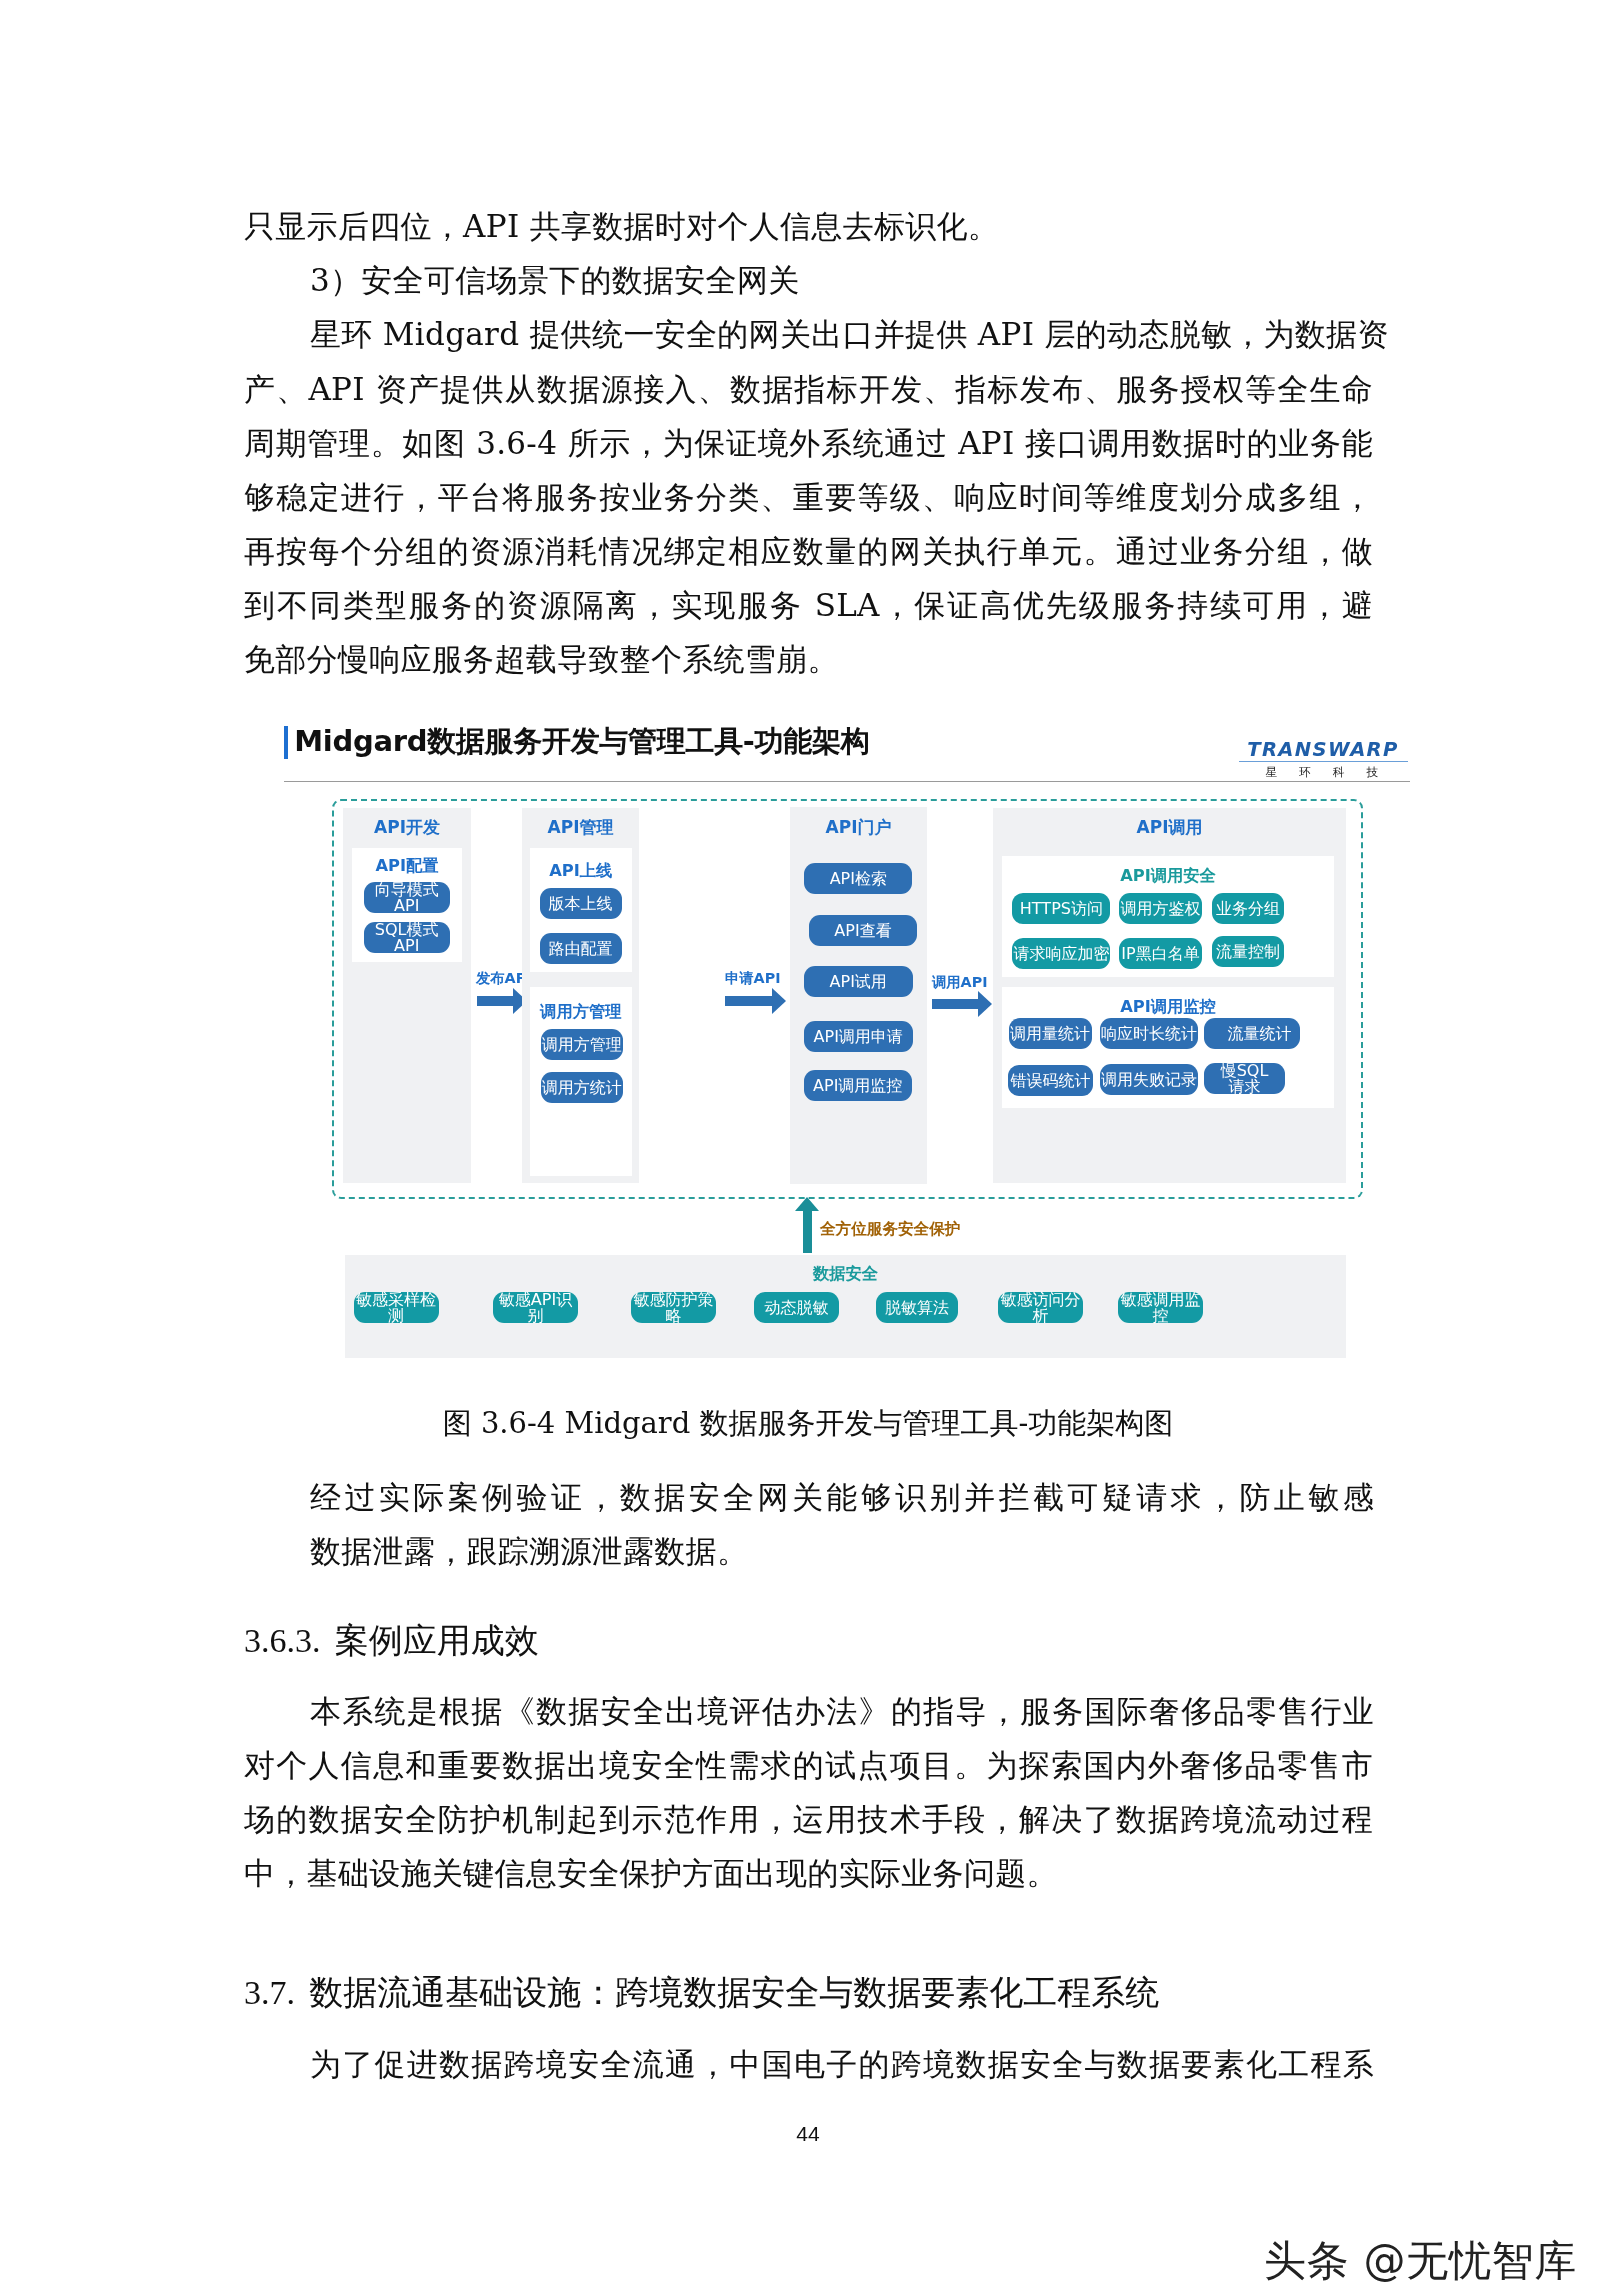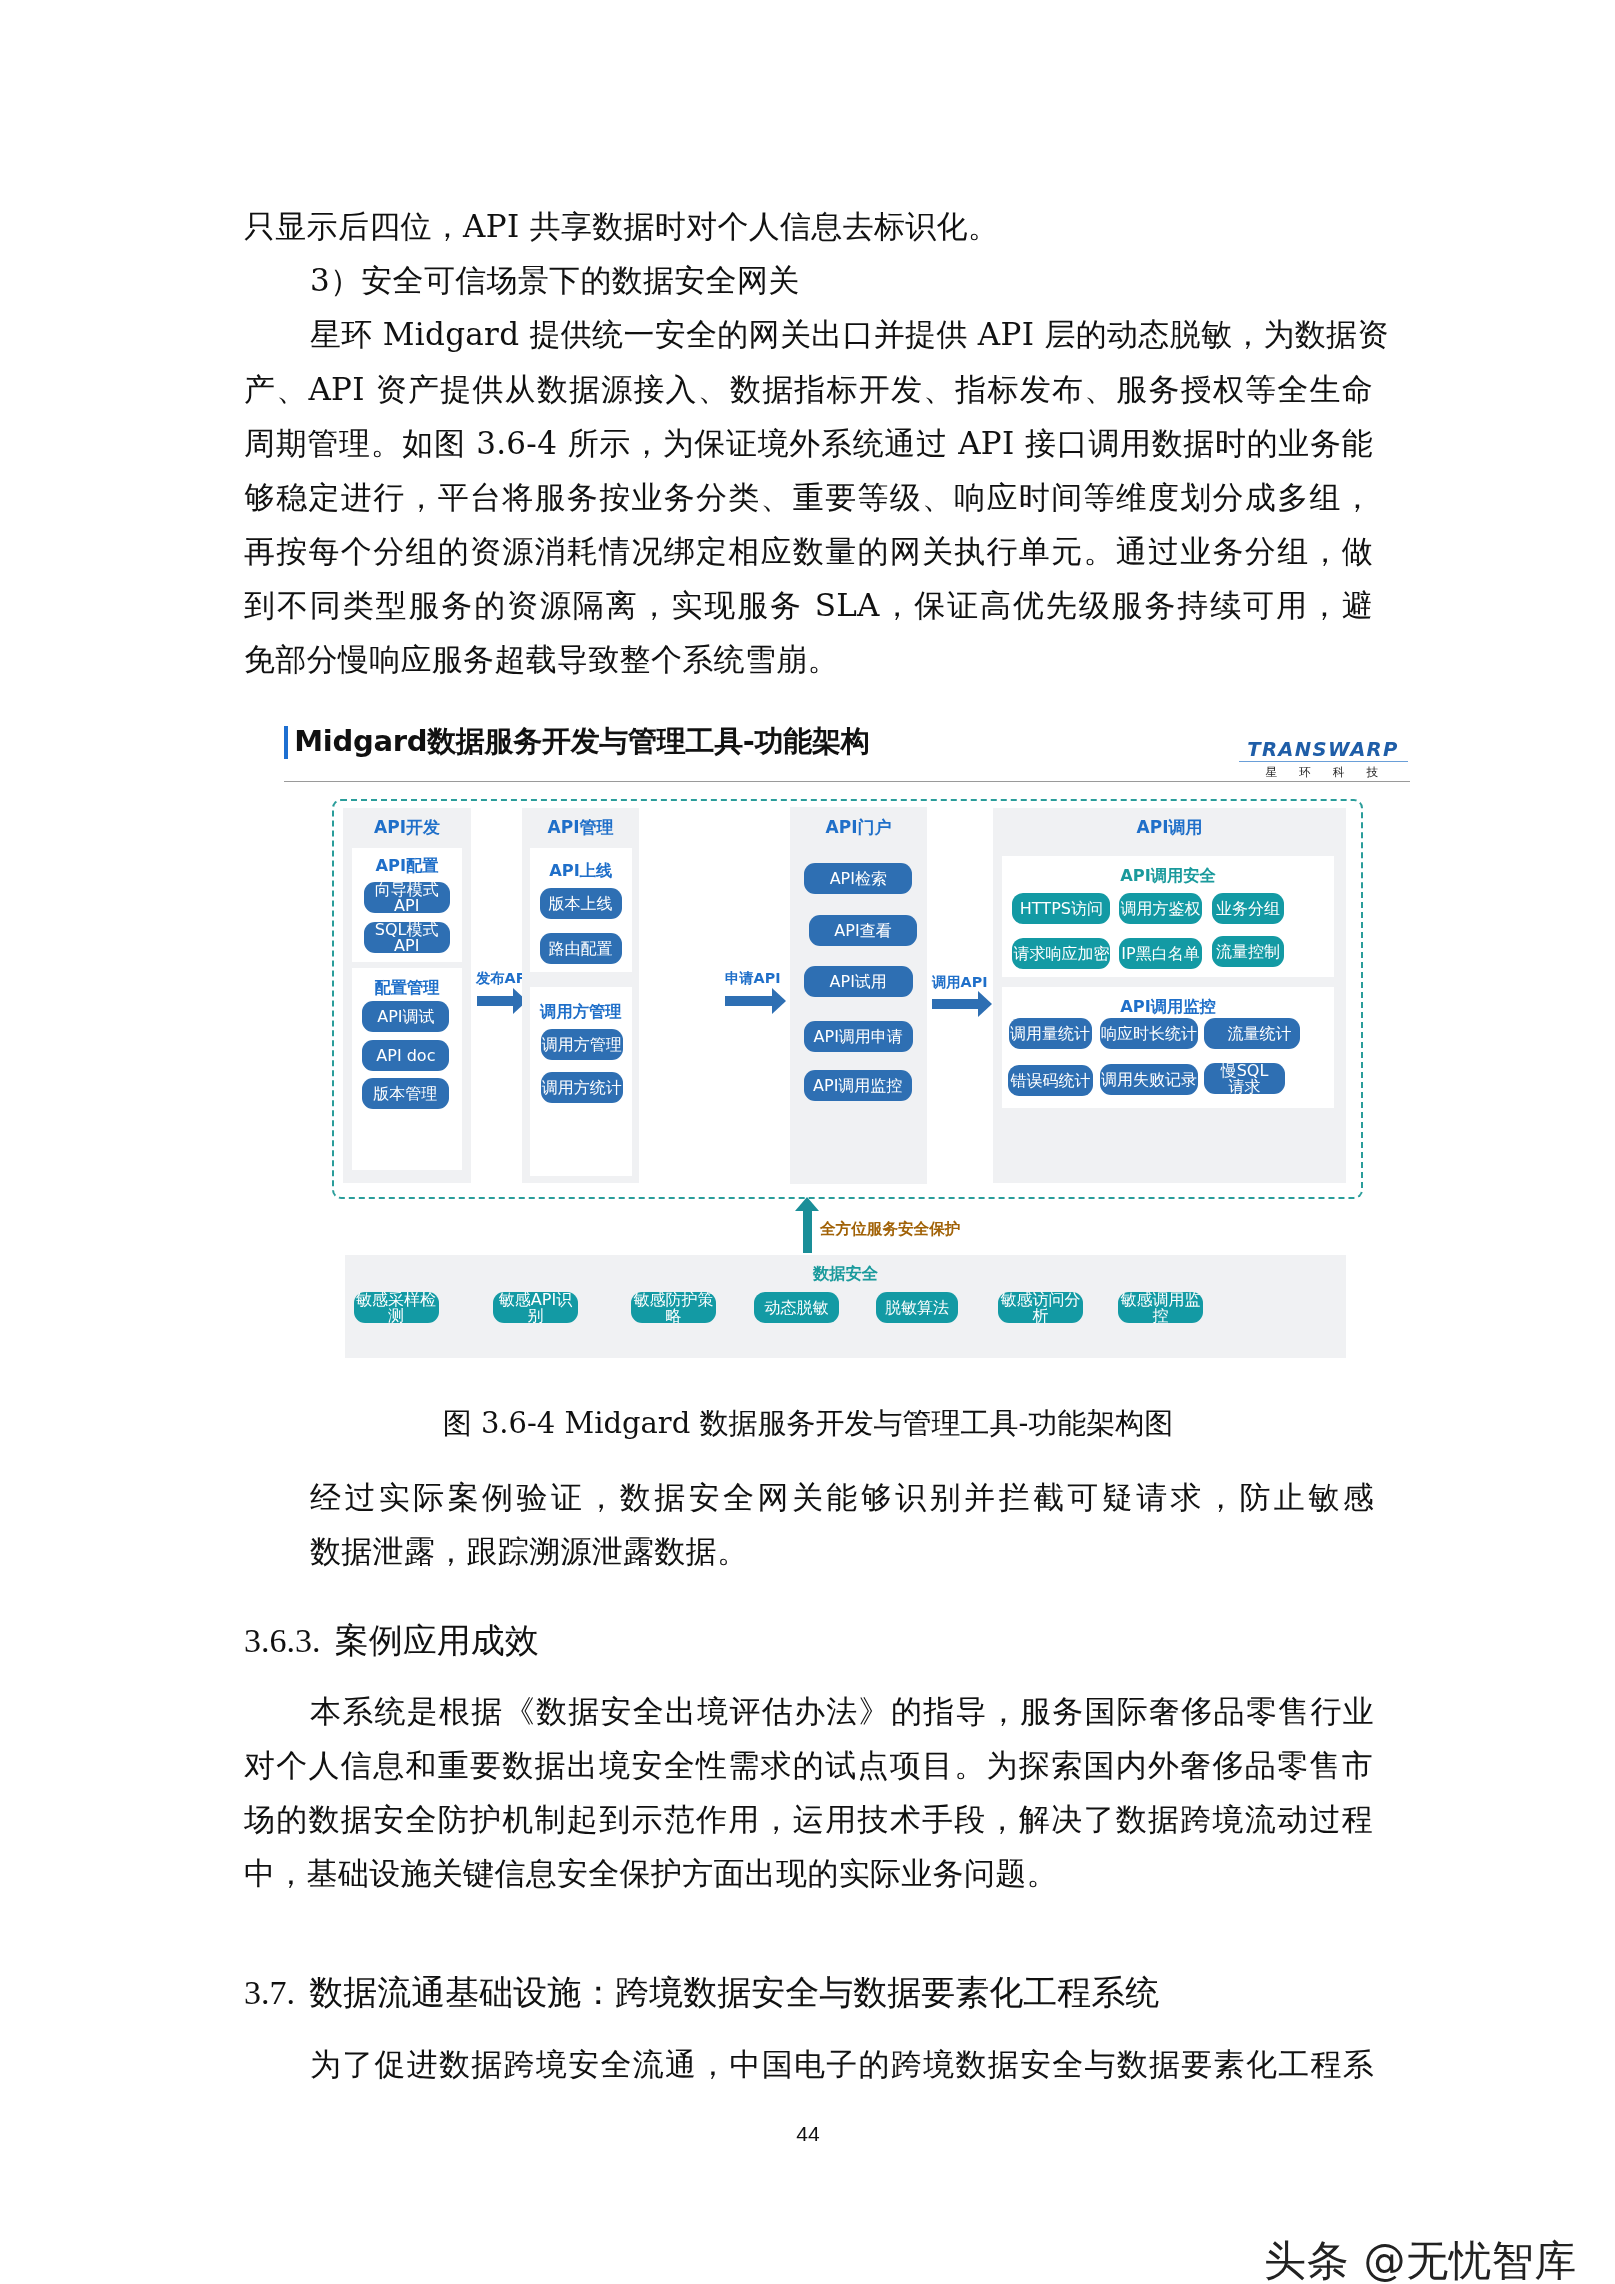--- a/index.html
+++ b/index.html
@@ -77,26 +77,20 @@
   <div class="fig-rule"></div>
 
   <div class="dash-box"></div>
 
   <div class="col" style="left:63px;top:91px;width:128px;height:375px;">
     <div class="col-title" style="top:7.8px;">API开发</div>
     <div class="panel" style="left:9px;top:40px;width:110px;height:114px;">
       <div class="panel-title" style="top:6.5px;">API配置</div>
       <div class="chip" style="left:11.7px;top:34px;width:86px;height:31px;">向导模式API</div>
       <div class="chip" style="left:11.7px;top:74px;width:86px;height:31px;">SQL模式API</div>
-    </div>
-    <div class="panel" style="left:9px;top:160px;width:110px;height:202px;">
-      <div class="panel-title" style="top:9px;">配置管理</div>
-      <div class="chip" style="left:10.4px;top:33px;width:87px;height:31px;">API调试</div>
-      <div class="chip" style="left:10.4px;top:72px;width:87px;height:31px;">API doc</div>
-      <div class="chip" style="left:9.8px;top:110px;width:87px;height:31px;">版本管理</div>
     </div>
   </div>
 
   <div class="arrow-lbl" style="left:196px;top:252px;">发布API</div>
   <div class="arrow" style="left:197px;top:279px;width:37px;"></div>
 
   <div class="col" style="left:242px;top:91px;width:117px;height:375px;">
     <div class="col-title" style="top:7.8px;">API管理</div>
     <div class="panel" style="left:7.8px;top:40px;width:102px;height:124px;">
       <div class="panel-title" style="top:11.7px;">API上线</div>

